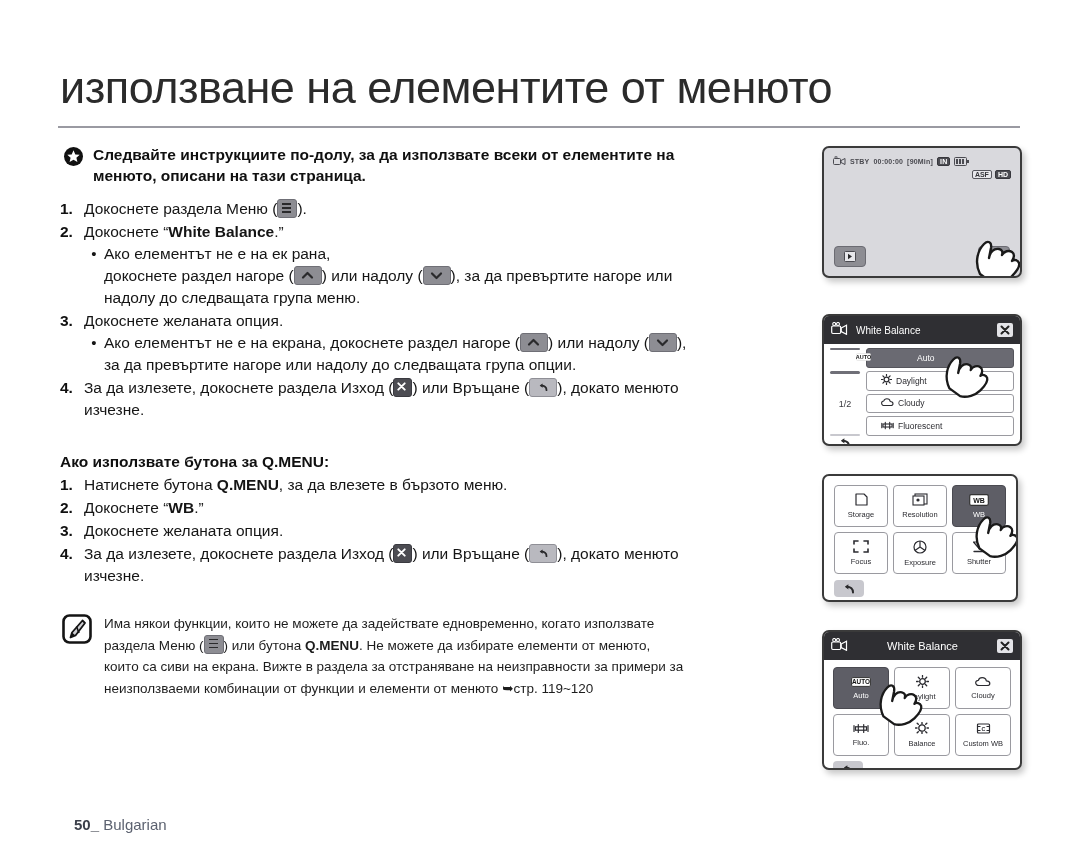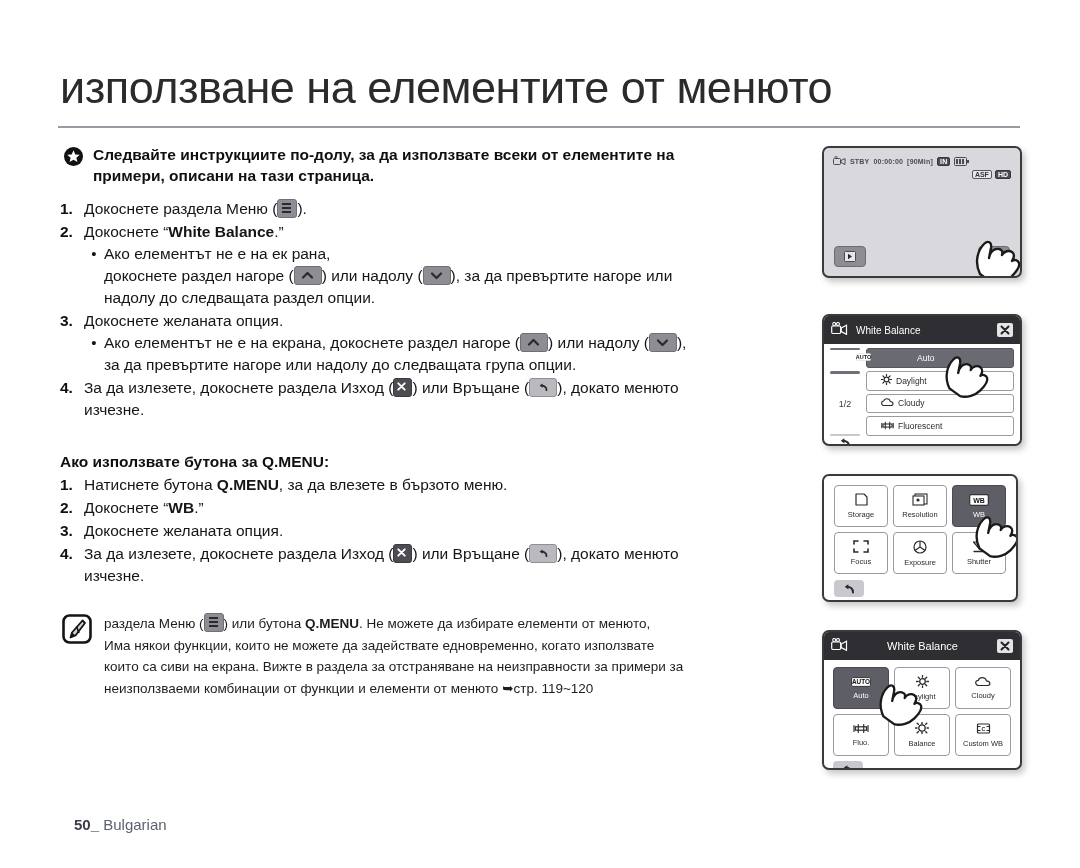--- a/index.html
+++ b/index.html
@@ -161,21 +161,21 @@
 
   <div class="starline">
     <span class="star-icon">
       <svg width="19" height="19" viewBox="0 0 19 19">
         <circle cx="9.5" cy="9.5" r="9.5" fill="#111"></circle>
         <path d="M9.5 3.3 11.3 7.4 15.7 7.8 12.4 10.8 13.4 15.1 9.5 12.8 5.6 15.1 6.6 10.8 3.3 7.8 7.7 7.4Z" fill="#fff"></path>
       </svg>
     </span>
     <div>
       <div class="bold-blk">Следвайте инструкциите по-долу, за да използвате всеки от елементите на</div>
-      <div class="bold-blk">примери, описани на тази страница.</div>
+      <div class="bold-blk">менюто, описани на тази страница.</div>
     </div>
   </div>
 
 
   <div class="numlist">
 
     <div class="numrow">
       <span class="num">1.</span>
       <span class="numtxt"><span>Докоснете раздела Меню (</span><span class="ic ic-menu"><i></i><i></i><i></i></span><span>).</span></span>
     </div>
@@ -187,21 +187,21 @@
 
     <div class="bulrow">
       <span class="bul">•</span>
       <span class="bultxt">
         <span>Ако елементът не е на ек рана,</span><br>
         <span>докоснете раздел нагоре (</span><span class="ic ic-arrow"><svg width="13" height="11" viewBox="0 0 13 11">
               <path d="M2 7.5 6.5 3 11 7.5" stroke="#2a2a2c" stroke-width="2.2" fill="none" stroke-linecap="round" stroke-linejoin="round"></path>
             </svg></span><span>) или надолу (</span><span class="ic ic-arrow"><svg width="13" height="11" viewBox="0 0 13 11">
               <path d="M2 3.5 6.5 8 11 3.5" stroke="#2a2a2c" stroke-width="2.2" fill="none" stroke-linecap="round" stroke-linejoin="round"></path>
             </svg></span><span>), за да превъртите нагоре или</span><br>
-        <span>надолу до следващата раздел опции.</span>
+        <span>надолу до следващата група меню.</span>
       </span>
     </div>
 
     <div class="numrow">
       <span class="num">3.</span>
       <span class="numtxt">Докоснете желаната опция.</span>
     </div>
 
     <div class="bulrow">
       <span class="bul">•</span>
@@ -255,22 +255,22 @@
   <div class="note">
     <span class="note-icon">
       <svg width="30" height="30" viewBox="0 0 30 30">
         <rect x="1.5" y="1.5" width="27" height="27" rx="6" fill="#fff" stroke="#141414" stroke-width="2.6"></rect>
         <path d="M20.5 6.5 10 18.5 8.5 23.5 13.5 21.5 23 9Z" fill="#cfcfd3" stroke="#141414" stroke-width="1.8" stroke-linejoin="round"></path>
         <path d="M14.5 12.5 17 19" stroke="#141414" stroke-width="1.6"></path>
         <path d="M8.5 23.5 13.5 21.5 10 18.5Z" fill="#141414"></path>
       </svg>
     </span>
     <div class="note-body">
+      <div>Има някои функции, които не можете да задействате едновременно, когато използвате</div>
       <div><span>раздела Меню (</span><span class="ic ic-menu"><i></i><i></i><i></i></span><span>) или бутона </span><span class="b">Q.MENU</span><span>. Не можете да избирате елементи от менюто,</span></div>
-      <div>Има някои функции, които не можете да задействате едновременно, когато използвате</div>
       <div>които са сиви на екрана. Вижте в раздела за отстраняване на неизправности за примери за</div>
       <div><span>неизползваеми комбинации от функции и елементи от менюто </span><span>➥</span><span>стр. 119~120</span></div>
     </div>
   </div>
 </div>
 
 <div class="footer">
   <span class="pg">50_</span>
   <span>Bulgarian</span>
 </div>

